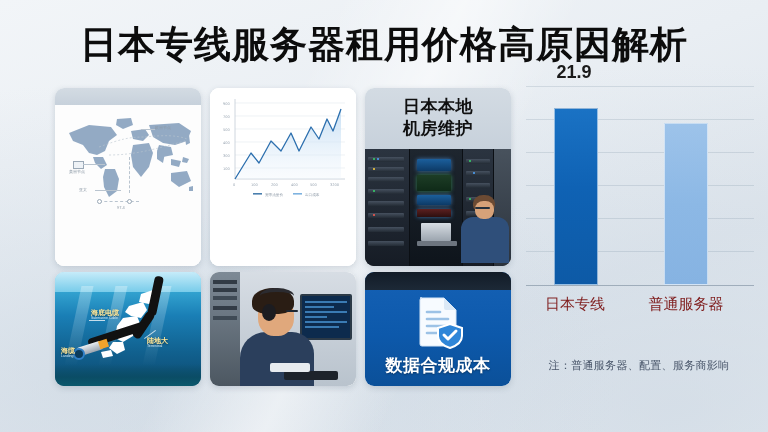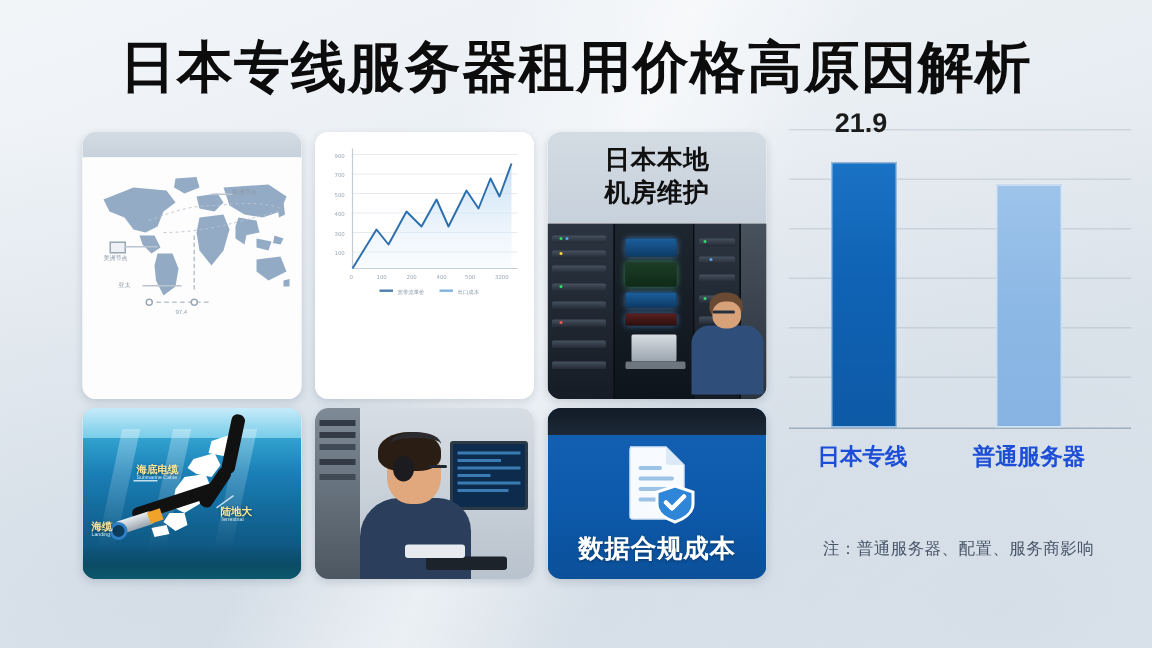--- a/index.html
+++ b/index.html
@@ -105,21 +105,21 @@
   .chart-title{text-align:center;font-size:23px;font-weight:bold;color:#111;
     letter-spacing:1px;margin:0 0 6px;}
   .plot{position:relative;left:12px;width:228px;height:200px;}
   .grid-line{position:absolute;left:0;right:0;height:1px;background:rgba(120,140,160,.22);}
   .axis-line{position:absolute;left:0;right:0;bottom:0;height:1px;background:rgba(90,110,130,.45);}
   .bar{position:absolute;bottom:1px;border:1px solid rgba(255,255,255,.55);}
   .bar.primary{background:linear-gradient(180deg,#1a72c4 0%,#0f62b4 45%,#0d5aa6 100%);}
   .bar.secondary{background:linear-gradient(180deg,#9dc3ea 0%,#8cb8e5 50%,#86b3e2 100%);}
   .bar-val{position:absolute;text-align:center;font-size:18px;font-weight:bold;color:#1b1b1b;}
   .cat-row{position:relative;left:12px;width:228px;margin-top:9px;}
-  .cat{position:absolute;text-align:center;font-size:15px;font-weight:bold;color:#1d4ed8;}
+  .cat{position:absolute;text-align:center;font-size:15px;font-weight:normal;color:#7f1d1d;}
   .note{position:absolute;left:0;right:0;top:272px;text-align:center;
     font-size:11px;color:#49566a;letter-spacing:.3px;}
 </style>
 </head>
 <body>
 
 <div class="page">
   <div class="bg-sheen"></div>
 
   <div class="title">日本专线服务器租用价格高原因解析</div>
@@ -361,21 +361,21 @@
 
     <div class="plot">
       <div class="grid-line" style="top:0;"></div>
       <div class="grid-line" style="top:33px;"></div>
       <div class="grid-line" style="top:66px;"></div>
       <div class="grid-line" style="top:99px;"></div>
       <div class="grid-line" style="top:132px;"></div>
       <div class="grid-line" style="top:165px;"></div>
       <div class="axis-line"></div>
 
-      <div class="bar-val" style="left:16px;top:-24px;width:64px;margin-top:10px;">21.9</div>
+      <div class="bar-val" style="left:16px;top:-24px;width:64px;">21.9</div>
       <div class="bar primary" style="left:28px;width:42px;height:175px;"></div>
 
       <div class="bar secondary" style="left:138px;width:42px;height:160px;"></div>
     </div>
 
     <div class="cat-row" style="height:22px;">
       <div class="cat" style="left:4px;width:90px;">日本专线</div>
       <div class="cat" style="left:110px;width:100px;">普通服务器</div>
     </div>
 

